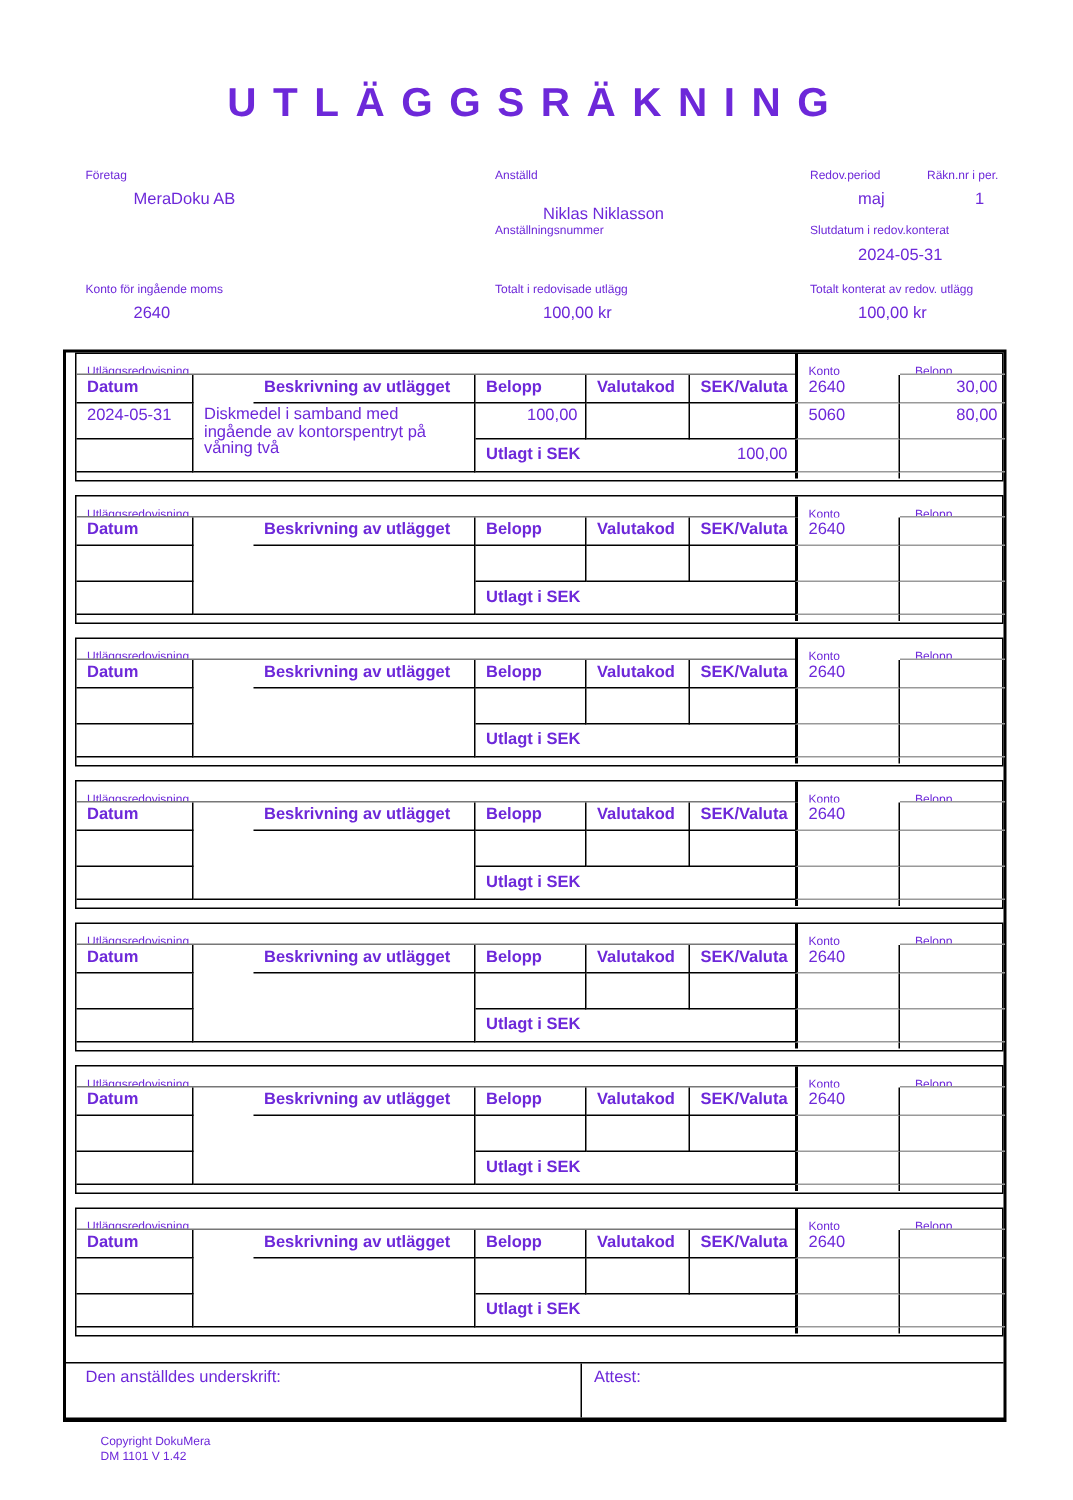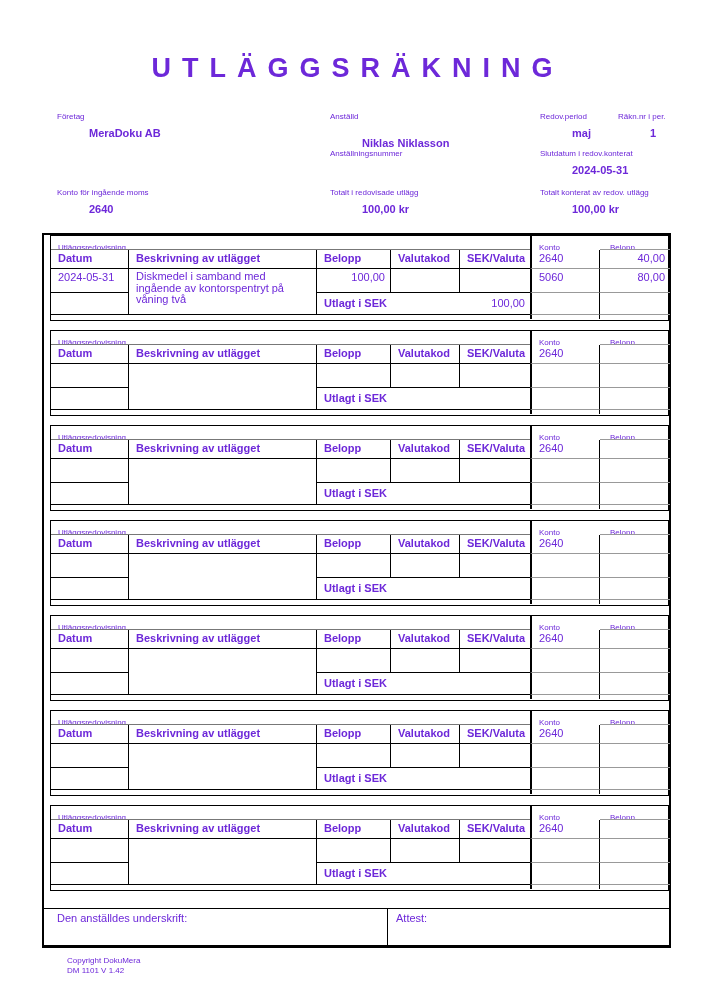--- a/index.html
+++ b/index.html
@@ -3,21 +3,21 @@
 <meta charset="utf-8">
 <style>
   html,body{margin:0;padding:0;background:#ffffff;}
   #page{position:relative;width:715px;height:1000px;background:#ffffff;overflow:hidden;
         font-family:"Liberation Sans", sans-serif;color:#6d28d9;}
   
   #title{position:absolute;top:53px;left:0;right:0;text-align:center;
          font-size:27px;font-weight:bold;letter-spacing:11px;white-space:nowrap;}
   
   .flabel{position:absolute;font-size:8px;white-space:nowrap;}
-  .fvalue{position:absolute;font-size:11px;font-weight:bold;white-space:nowrap;padding-left:32px;}
+  .fvalue{position:absolute;font-size:11px;font-weight:normal;white-space:nowrap;padding-left:32px;}
   
   #form-body{position:absolute;left:42px;top:233px;width:629px;height:715px;
              box-sizing:border-box;border:2px solid #000;border-bottom:3px solid #000;}
   #blocks{margin-left:6px;width:619px;}
   
   .block{width:619px;height:86px;box-sizing:border-box;border:1.5px solid #000;
          margin-bottom:9px;display:grid;
          grid-template-columns:78px 188px 74px 69px 70px 70px 70px;
          grid-template-rows:14px 19px 24px 22px 4px;}
   .c{box-sizing:border-box;overflow:hidden;font-size:11px;padding:2px 5px 0 7px;}
@@ -26,21 +26,21 @@
   .right{text-align:right;}
   .br{border-right:1px solid #000;}
   .bb{border-bottom:1px solid #000;}
   .bbg{border-bottom:1px solid #999;}
   .bbl{border-bottom:1px solid #777;}
   .thl{border-left:2px solid #000;}
   .a1{grid-column:1/6;grid-row:1;}
   .a2{grid-column:6;grid-row:1;}
   .a3{grid-column:7;grid-row:1;padding-left:10px;}
   .b1{grid-column:1;grid-row:2;}
-  .b2{grid-column:2;grid-row:2;}
+  .b2{grid-column:2;grid-row:2;margin-left:40px;}
   .b3{grid-column:3;grid-row:2;}
   .b4{grid-column:4;grid-row:2;}
   .b5{grid-column:5;grid-row:2;}
   .b6{grid-column:6;grid-row:2;}
   .b7{grid-column:7;grid-row:2;}
   .c1{grid-column:1;grid-row:3;}
   .c2{grid-column:2;grid-row:3/5;}
   .c2 .desc{width:170px;line-height:11.5px;}
   .c3{grid-column:3;grid-row:3;}
   .c4{grid-column:4;grid-row:3;}
@@ -96,21 +96,21 @@
     <div class="c small a1 bbl">Utläggsredovisning</div>
     <div class="c small a2 thl">Konto</div>
     <div class="c small a3 bbg">Belopp</div>
 
     <div class="c bold b1 br bb">Datum</div>
     <div class="c bold b2 br bb">Beskrivning av utlägget</div>
     <div class="c bold b3 br bb">Belopp</div>
     <div class="c bold b4 br bb">Valutakod</div>
     <div class="c bold b5 bb">SEK/Valuta</div>
     <div class="c b6 thl br bbg">2640</div>
-    <div class="c b7 bbg right">40,00</div>
+    <div class="c b7 bbg right">30,00</div>
 
     <div class="c c1 br bb">2024-05-31</div>
     <div class="c c2 br bb">
             <div class="desc">Diskmedel i samband med ingående av kontorspentryt på våning två</div>
           </div>
     <div class="c c3 br bb right">100,00</div>
     <div class="c c4 br bb"></div>
     <div class="c c5 bb"></div>
     <div class="c c6 thl br bbg">5060</div>
     <div class="c c7 bbg right">80,00</div>

